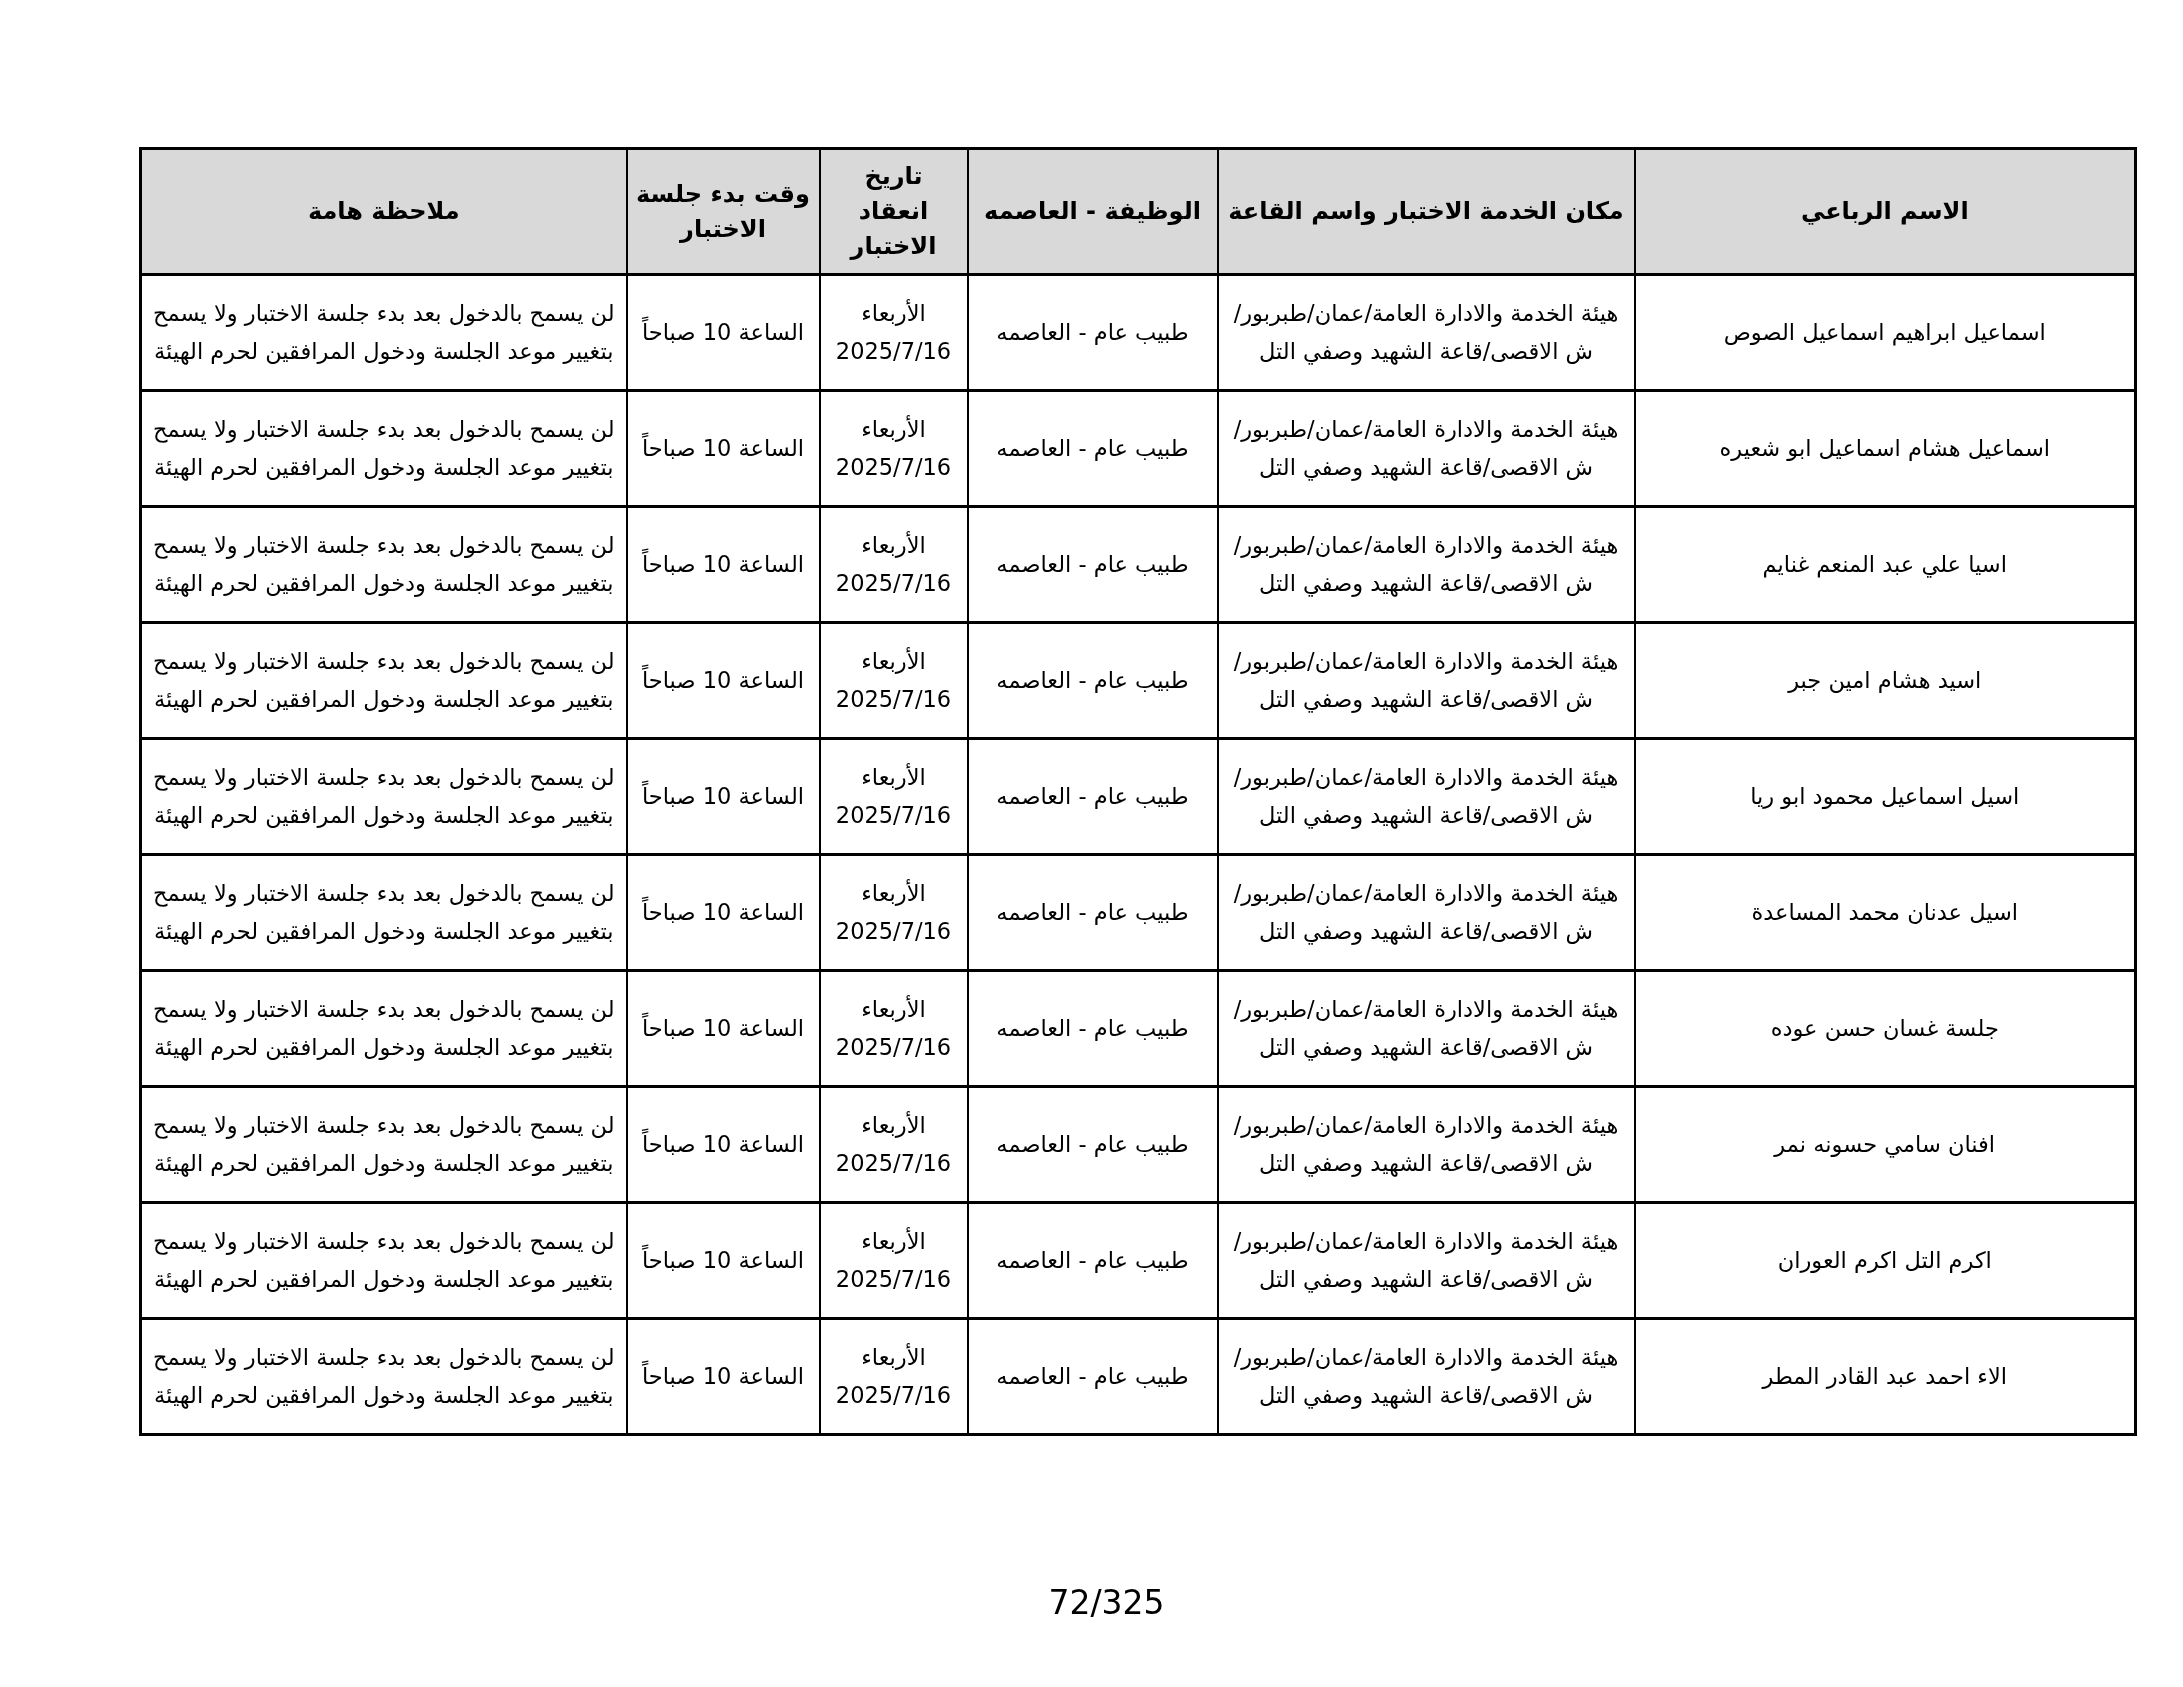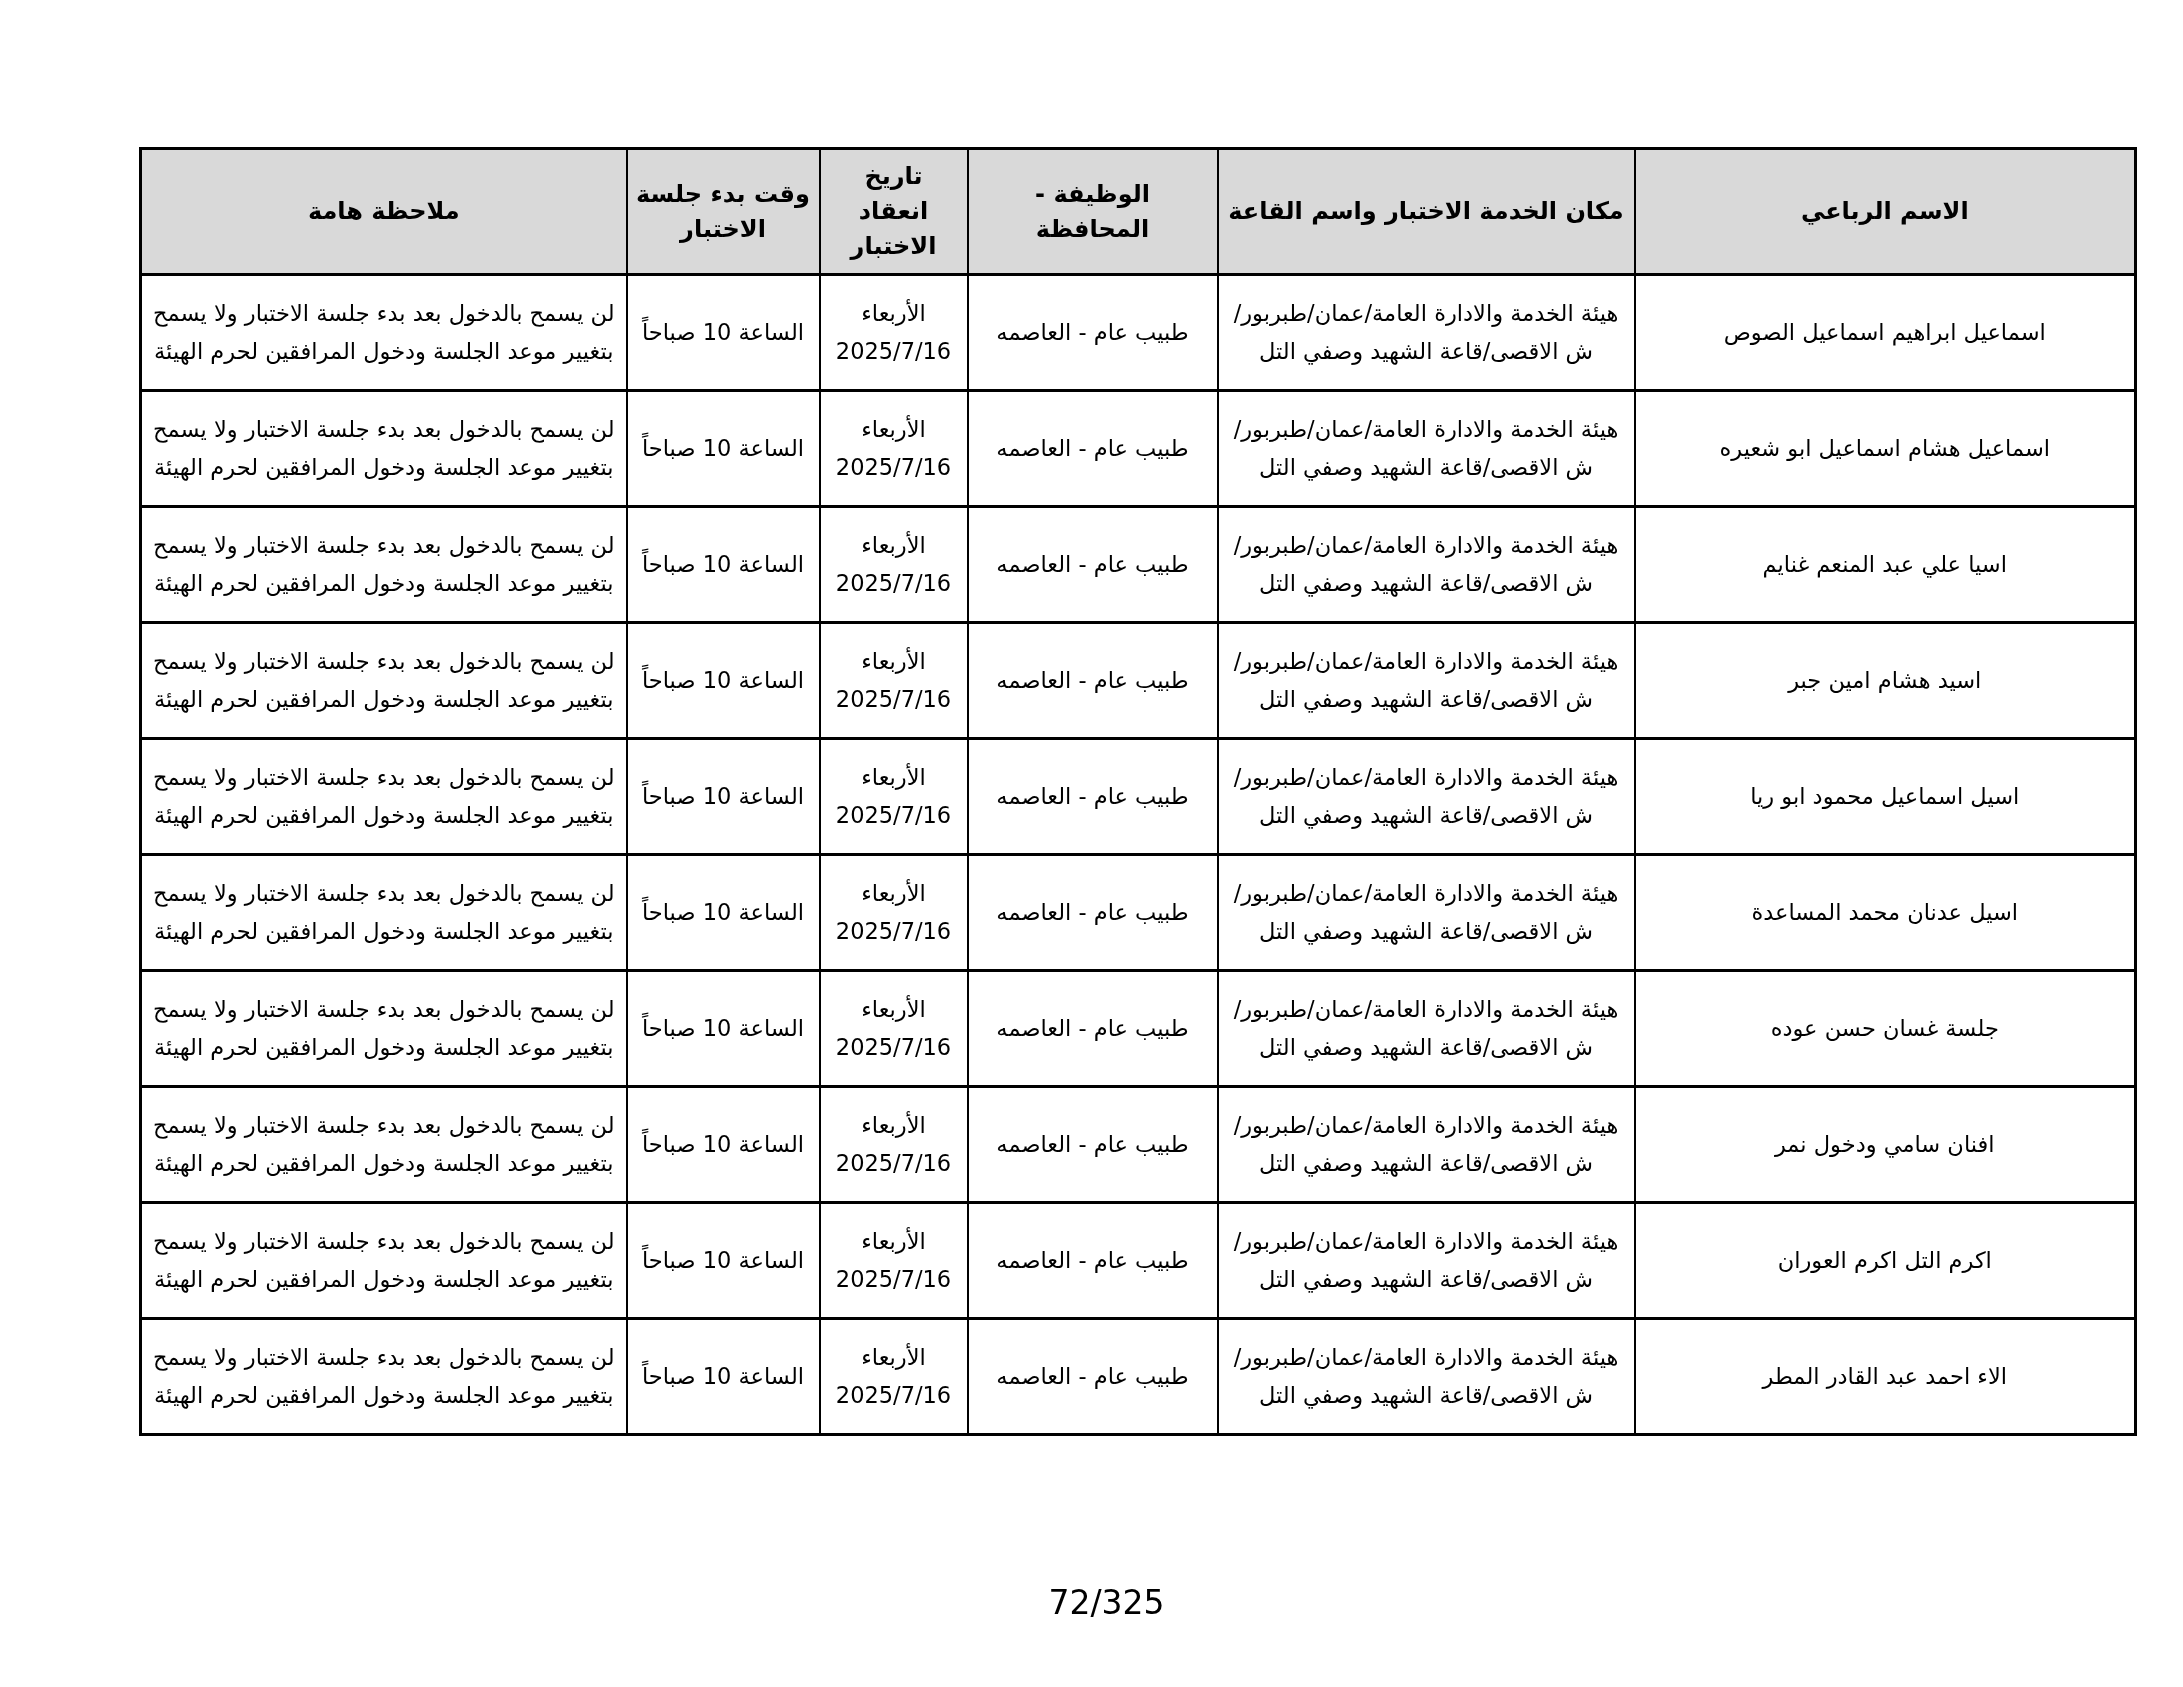--- a/index.html
+++ b/index.html
@@ -78,21 +78,21 @@
         <col class="col-location">
         <col class="col-job">
       <col class="col-date">
         <col class="col-time">
         <col class="col-note">
     </colgroup>
     <thead>
       <tr>
         <th>الاسم الرباعي</th>
         <th>مكان الخدمة الاختبار واسم القاعة</th>
-        <th>الوظيفة - المحافظة</th>
+        <th>الوظيفة - العاصمه</th>
         <th>تاريخ انعقاد الاختبار</th>
         <th>وقت بدء جلسة الاختبار</th>
         <th>ملاحظة هامة</th>
       </tr>
     </thead>
     <tbody>
       <tr>
         <td>اسماعيل ابراهيم اسماعيل الصوص</td>
         <td>هيئة الخدمة والادارة العامة/عمان/طبربور/ش الاقصى/قاعة الشهيد وصفي التل</td>
         <td>طبيب عام - العاصمه</td>
@@ -163,21 +163,21 @@
         <td>هيئة الخدمة والادارة العامة/عمان/طبربور/ش الاقصى/قاعة الشهيد وصفي التل</td>
         <td>طبيب عام - العاصمه</td>
         <td>
           <span class="date-line">الأربعاء</span>
           <span class="date-line">2025/7/16</span>
         </td>
         <td>الساعة 10 صباحاً</td>
         <td>لن يسمح بالدخول بعد بدء جلسة الاختبار ولا يسمح بتغيير موعد الجلسة ودخول المرافقين لحرم الهيئة</td>
       </tr>
       <tr>
-        <td>افنان سامي ودخول نمر</td>
+        <td>افنان سامي حسونه نمر</td>
         <td>هيئة الخدمة والادارة العامة/عمان/طبربور/ش الاقصى/قاعة الشهيد وصفي التل</td>
         <td>طبيب عام - العاصمه</td>
         <td>
           <span class="date-line">الأربعاء</span>
           <span class="date-line">2025/7/16</span>
         </td>
         <td>الساعة 10 صباحاً</td>
         <td>لن يسمح بالدخول بعد بدء جلسة الاختبار ولا يسمح بتغيير موعد الجلسة ودخول المرافقين لحرم الهيئة</td>
       </tr>
       <tr>

